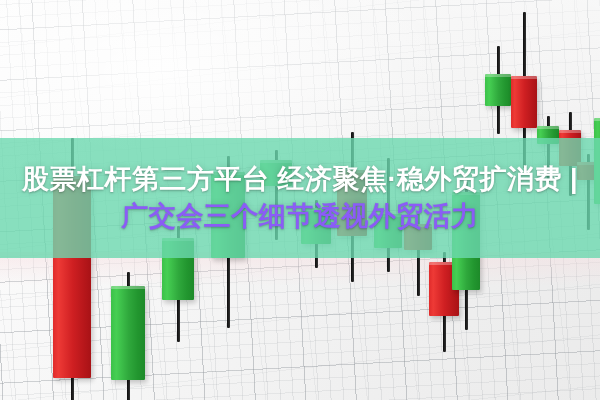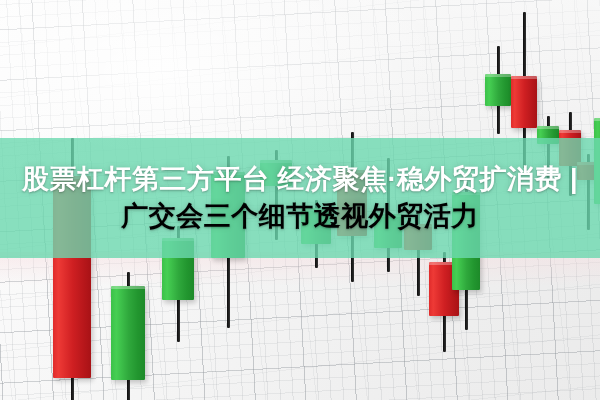--- a/index.html
+++ b/index.html
@@ -201,16 +201,16 @@
       </div>
       <div class="candle" style="left: 594px; width: 24px; top: 0px; height: 400px;">
         <div class="body up" style="top: 118px; height: 86px;"></div>
       </div>
     </div>
 
   <div id="banner" style="top: 138px; height: 120px; background: rgba(108, 216, 175, 0.8);"></div>
 
   <div id="headline" style="top: 138px; height: 120px;">
     <div class="hl-line" style="color: rgb(255, 255, 255);">股票杠杆第三方平台 经济聚焦·稳外贸扩消费 |</div>
-    <div class="hl-line" style="color: #000000;">广交会三个细节透视外贸活力</div>
+    <div class="hl-line" style="color: #8b5cf6;">广交会三个细节透视外贸活力</div>
   </div>
 
 </div>
 
 </body></html>

